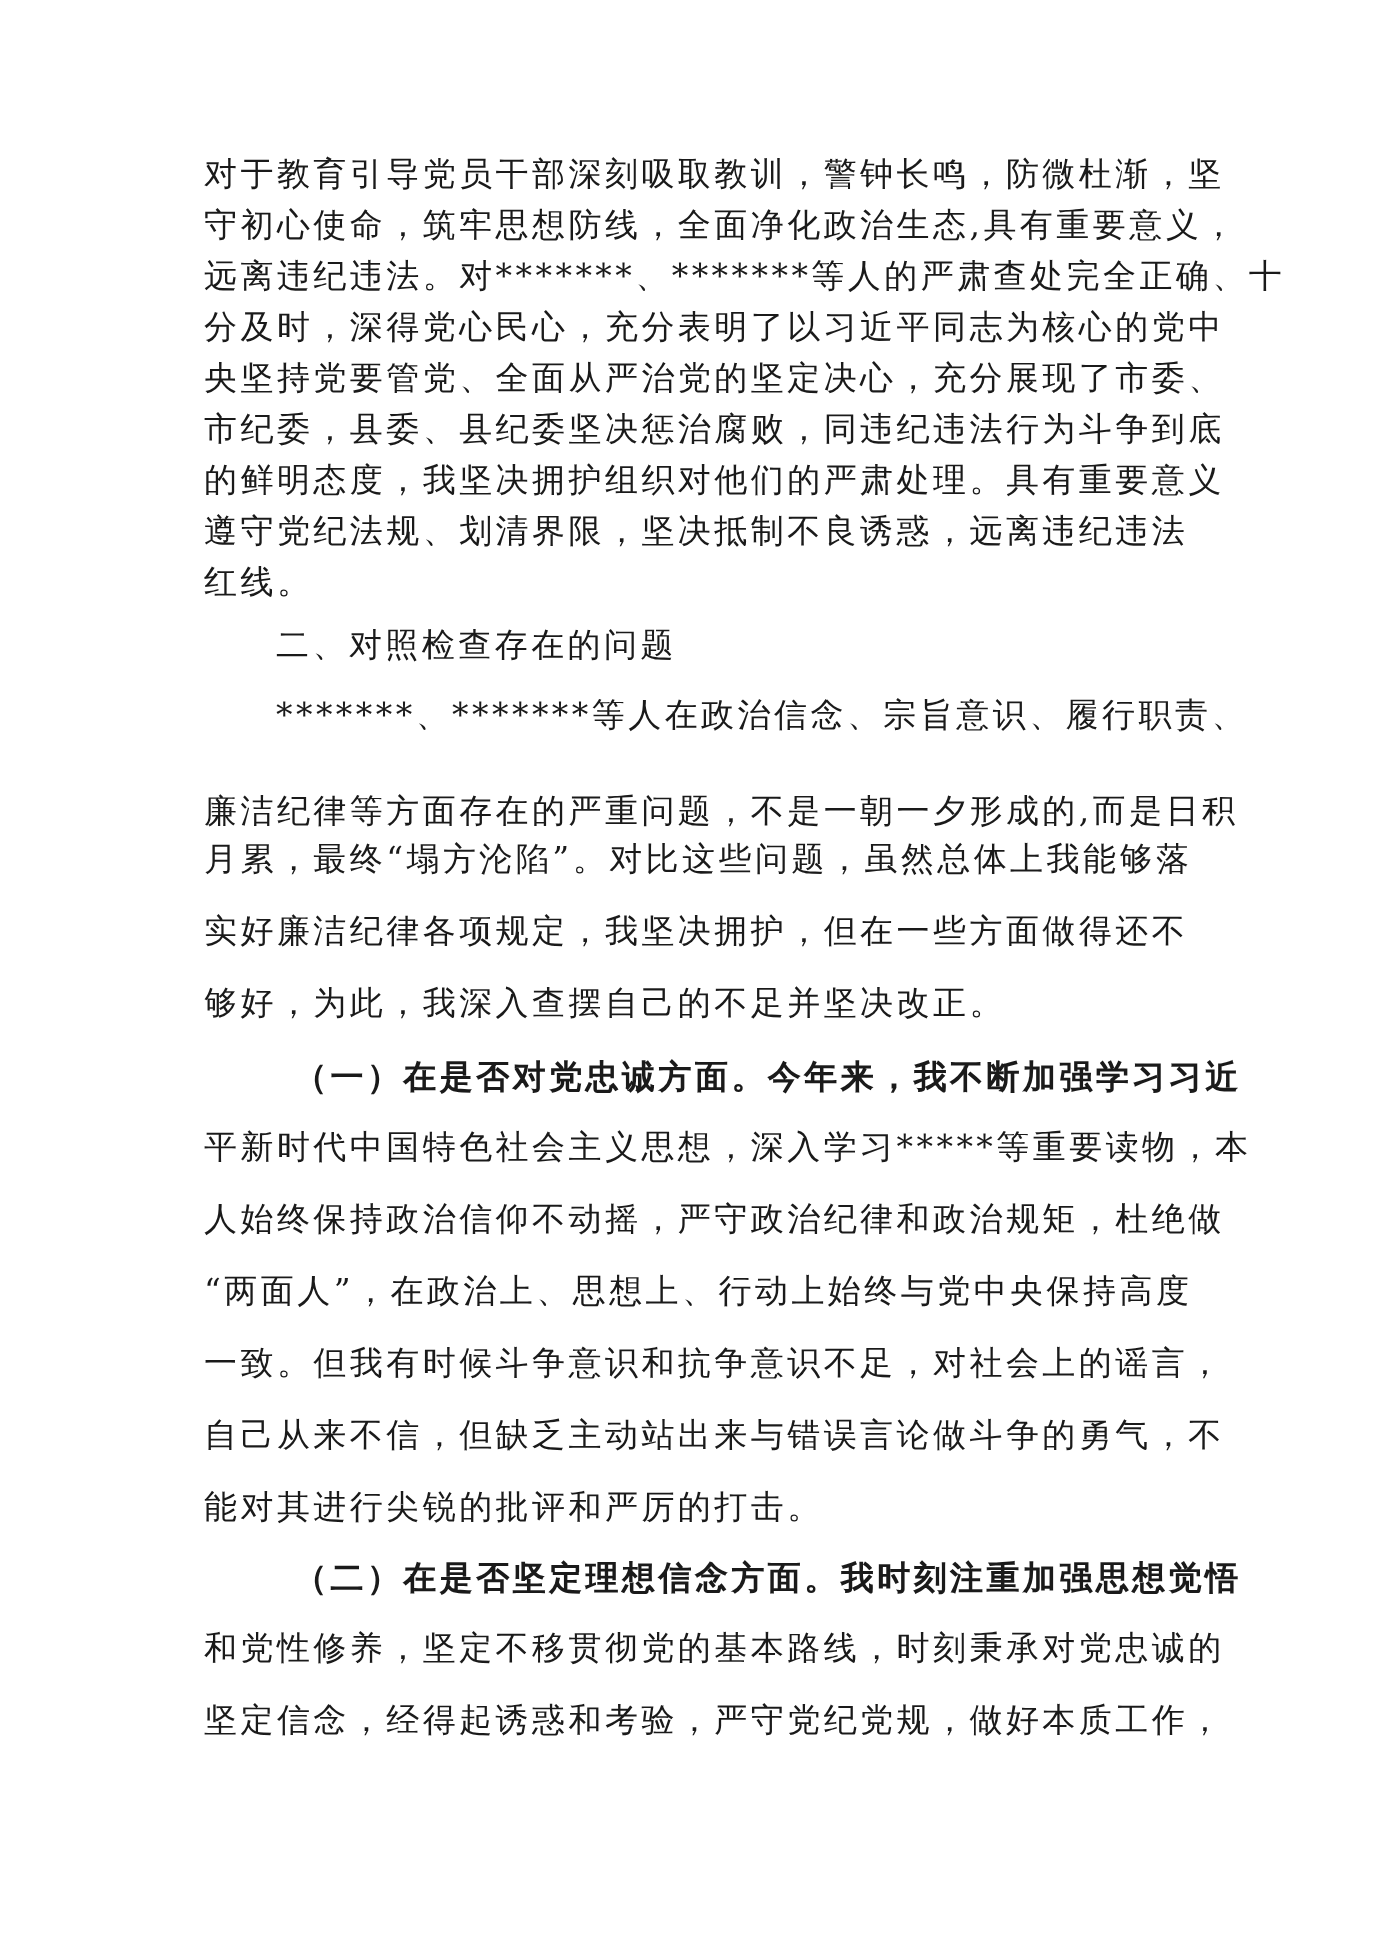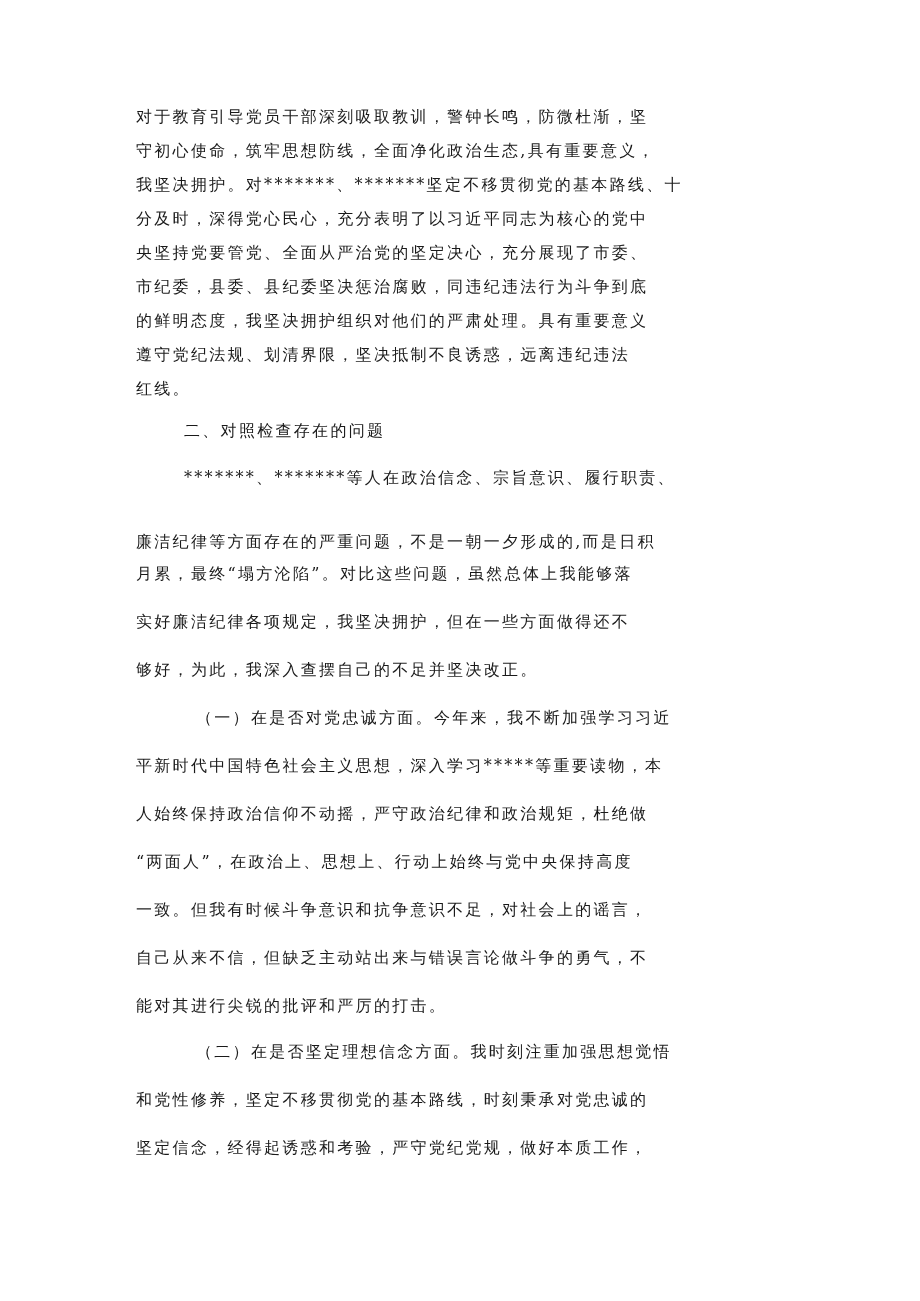--- a/index.html
+++ b/index.html
@@ -18,36 +18,36 @@
   .page {
     position: absolute;
     left: 136px;
     top: 0;
     width: 650px;
   }
   .line {
     position: absolute;
     left: 0;
     white-space: nowrap;
-    font-size: 16px;
+    font-size: 22px;
     letter-spacing: 2.3px;
     line-height: 26px;
   }
   .indent { left: 48px; }
-  .indent2 { left: 60px; }
+  .indent2 { left: 60px; font-weight: bold; }
 </style>
 </head>
 <body>
 
 <div class="page">
 
   <div>
     <div class="line" style="top:104px">对于教育引导党员干部深刻吸取教训，警钟长鸣，防微杜渐，坚</div>
     <div class="line" style="top:138px">守初心使命，筑牢思想防线，全面净化政治生态,具有重要意义，</div>
-    <div class="line" style="top:172px">我坚决拥护。对*******、*******坚定不移贯彻党的基本路线、十</div>
+    <div class="line" style="top:172px">远离违纪违法。对*******、*******等人的严肃查处完全正确、十</div>
     <div class="line" style="top:206px">分及时，深得党心民心，充分表明了以习近平同志为核心的党中</div>
     <div class="line" style="top:240px">央坚持党要管党、全面从严治党的坚定决心，充分展现了市委、</div>
     <div class="line" style="top:274px">市纪委，县委、县纪委坚决惩治腐败，同违纪违法行为斗争到底</div>
     <div class="line" style="top:308px">的鲜明态度，我坚决拥护组织对他们的严肃处理。具有重要意义</div>
     <div class="line" style="top:342px">遵守党纪法规、划清界限，坚决抵制不良诱惑，远离违纪违法</div>
     <div class="line" style="top:376px">红线。</div>
   </div>
 
   <div class="line indent" style="top:418px">二、对照检查存在的问题</div>
 

